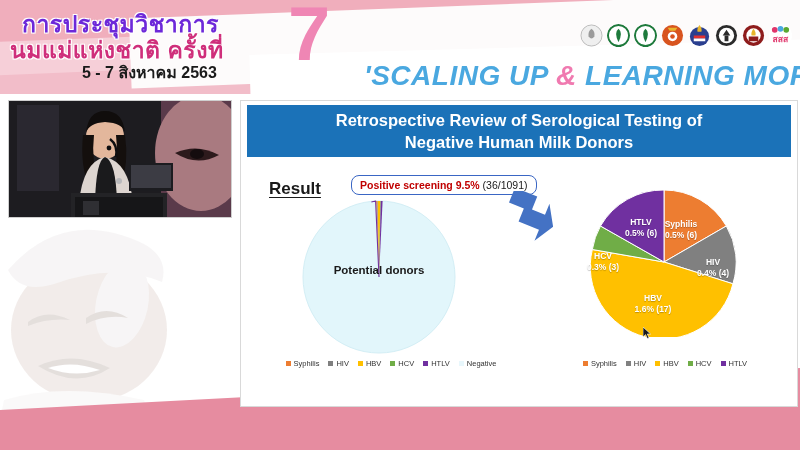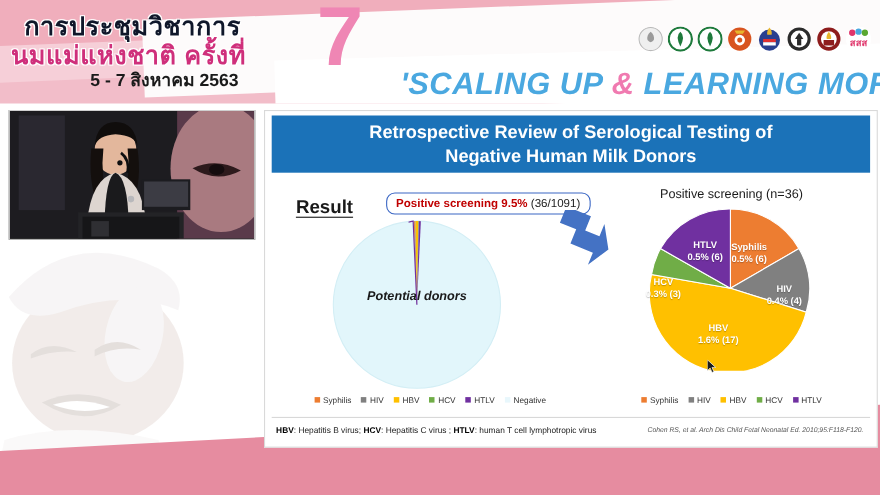--- a/index.html
+++ b/index.html
@@ -12,21 +12,21 @@
 
   
   .header{position:absolute;left:0;top:0;width:800px;height:94px;overflow:hidden;background:#ffffff;}
   .hdr-band-a{position:absolute;left:-40px;top:-16px;width:900px;height:46px;background:#f0aebc;transform:rotate(-2.2deg);}
   .hdr-band-b{position:absolute;left:-40px;top:26px;width:900px;height:40px;background:#f6cfd8;transform:rotate(-2.2deg);}
   .hdr-band-c{position:absolute;left:-40px;top:58px;width:900px;height:40px;background:#f2bdc9;transform:rotate(-2.4deg);}
   .hdr-white{position:absolute;left:130px;top:4px;width:760px;height:70px;background:#fdfbfb;transform:rotate(-2.2deg);}
   .hdr-white2{position:absolute;left:250px;top:46px;width:640px;height:56px;background:#ffffff;transform:rotate(-1.6deg);}
 
   .th-line1,.th-line2{
-    position:absolute;font-weight:bold;color:#0f172a;
+    position:absolute;font-weight:bold;color:#6d28d9;
     -webkit-text-stroke:0px;letter-spacing:.5px;white-space:nowrap;
     text-shadow:1px 1px 0 #ffffff, -1px -1px 0 #ffffff, 1px -1px 0 #ffffff, -1px 1px 0 #ffffff;
   }
   .th-line1{left:22px;top:6px;font-size:23px;}
   .th-line2{left:10px;top:32px;font-size:23px;color:#cf2f7b;}
   .th-date{position:absolute;left:82px;top:60px;font-size:16px;font-weight:bold;color:#1a1a1a;white-space:nowrap;}
   .big7{position:absolute;left:288px;top:-4px;font-size:76px;font-weight:bold;color:#ef86b4;line-height:76px;}
 
   .logos{position:absolute;right:8px;top:24px;display:flex;gap:4px;align-items:center;}
   .logo{width:23px;height:23px;border-radius:50%;display:block;}
@@ -49,21 +49,21 @@
   .slide-title{position:absolute;left:6px;top:4px;width:544px;height:52px;background:#1b72b8;color:#fff;
     display:flex;flex-direction:column;align-items:center;justify-content:center;
     font-size:16.5px;font-weight:bold;line-height:22px;text-align:center;}
   .result-label{position:absolute;left:28px;top:78px;font-size:17px;font-weight:bold;color:#1a1a1a;
     text-decoration:underline;text-underline-offset:3px;}
   .callout{position:absolute;left:110px;top:74px;padding:3px 8px;background:#ffffff;border:1.6px solid #3a66c4;
     border-radius:8px;font-size:10.5px;white-space:nowrap;color:#1a1a1a;}
   .callout b{color:#c00000;}
   .arrow{position:absolute;left:258px;top:90px;width:60px;height:52px;}
 
-  .chart-left{position:absolute;left:18px;top:96px;width:268px;height:186px;font-style:italic;}
+  .chart-left{position:absolute;left:18px;top:96px;width:268px;height:186px;}
   .chart-right{position:absolute;left:300px;top:70px;width:248px;height:212px;}
   .pie-l-label{position:absolute;left:0;top:66px;width:240px;text-align:center;font-size:11.5px;
     font-weight:bold;color:#1a1a1a;line-height:15px;}
   .rt-title{position:absolute;left:0;top:0;width:248px;text-align:center;font-size:11.5px;color:#1a1a1a;}
   .pie-r{position:absolute;left:48px;top:16px;width:150px;height:150px;}
   .pie-lab{position:absolute;color:#fff;font-size:8.5px;font-weight:bold;text-align:center;line-height:11px;
     white-space:nowrap;text-shadow:0 1px 1px rgba(0,0,0,.25);}
   .legend{position:absolute;display:flex;align-items:center;justify-content:center;gap:9px;font-size:7.5px;color:#333;}
   .lg-item{display:flex;align-items:center;gap:3px;white-space:nowrap;}
   .sw{width:5px;height:5px;display:inline-block;}
@@ -218,21 +218,20 @@
         <path d="M120 80 L121.3 4.01 L121.8 4.02 Z" fill="#70ad47"></path>
         <path d="M120 80 L121.8 4.02 L123.6 4.06 Z" fill="#7030a0"></path>
         <path d="M120 80 L116.6 4.1 Q114 4.4 112.4 5" stroke="#7030a0" stroke-width="1.1" fill="none"></path>
       </svg>
       <div class="pie-l-label">
         <div>Potential donors</div>
       </div>
     </div>
 
     <div class="chart-right">
-      <div class="rt-title">Positive screening (n=36)</div>
       <svg class="pie-r" width="150" height="150" viewBox="0 0 150 150">
 
         <path d="M75 75 L75 3 A72 72 0 0 1 137.35 39 Z" fill="#ed7d31" stroke="#fff" stroke-width="1"></path>
 
         <path d="M75 75 L137.35 39 A72 72 0 0 1 143.93 96.8 Z" fill="#808080" stroke="#fff" stroke-width="1"></path>
 
         <path d="M75 75 L143.93 96.8 A72 72 0 0 1 3.33 62.5 Z" fill="#ffc000" stroke="#fff" stroke-width="1"></path>
 
         <path d="M75 75 L3.33 62.5 A72 72 0 0 1 11.48 39 Z" fill="#70ad47" stroke="#fff" stroke-width="1"></path>
 
@@ -303,23 +302,19 @@
       <span class="lg-item">
           <i class="sw" style="background:#70ad47"></i>
           <span>HCV</span>
         </span>
       <span class="lg-item">
           <i class="sw" style="background:#7030a0"></i>
           <span>HTLV</span>
         </span>
     </div>
 
-    <div class="footnote">
-      <div class="fn-text"><b>HBV</b><span>: Hepatitis B virus; </span><b>HCV</b><span>: Hepatitis C virus ; </span><b>HTLV</b><span>: human T cell lymphotropic virus</span></div>
-      <div class="cite">Cohen RS, et al. Arch Dis Child Fetal Neonatal Ed. 2010;95:F118-F120.</div>
-    </div>
 
     <svg class="cursor" viewBox="0 0 9 13">
       <path d="M0 0 L0 10 L2.6 7.6 L4.3 11.6 L6 10.9 L4.3 7 L7.6 7 Z" fill="#1a1a1a" stroke="#fff" stroke-width=".6"></path>
     </svg>
   </div>
 
 </div>
 
 </body></html>

